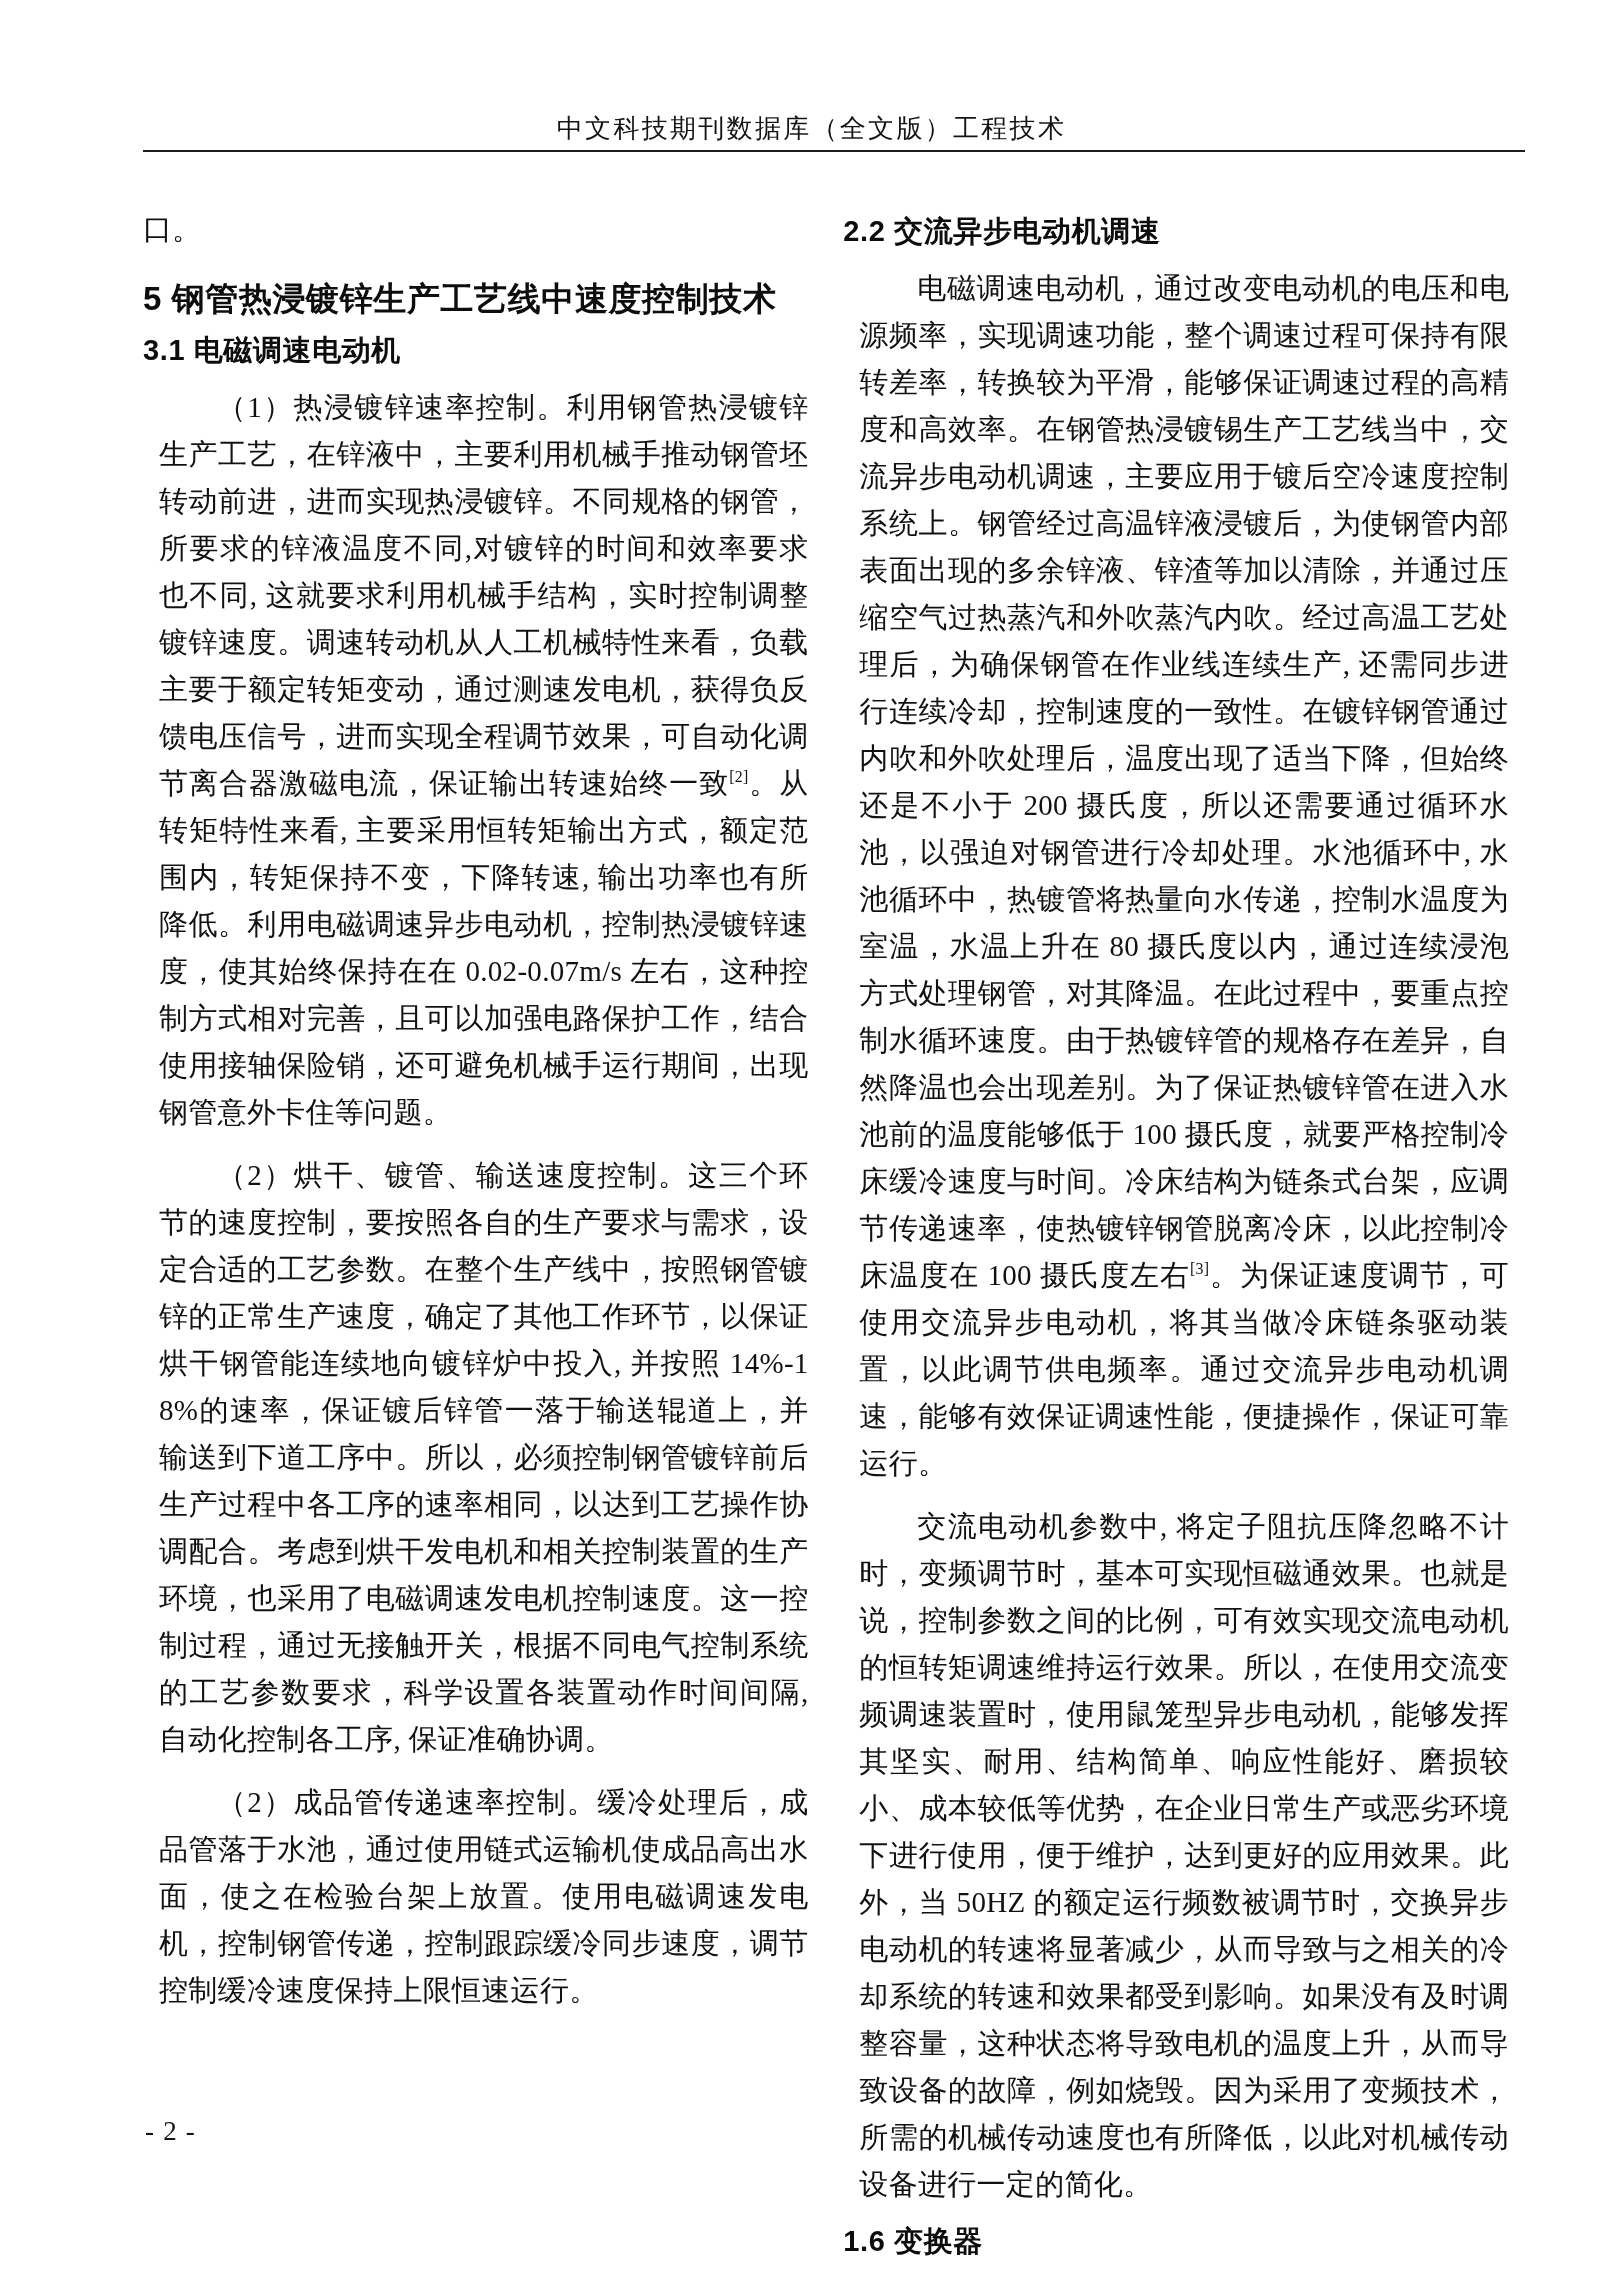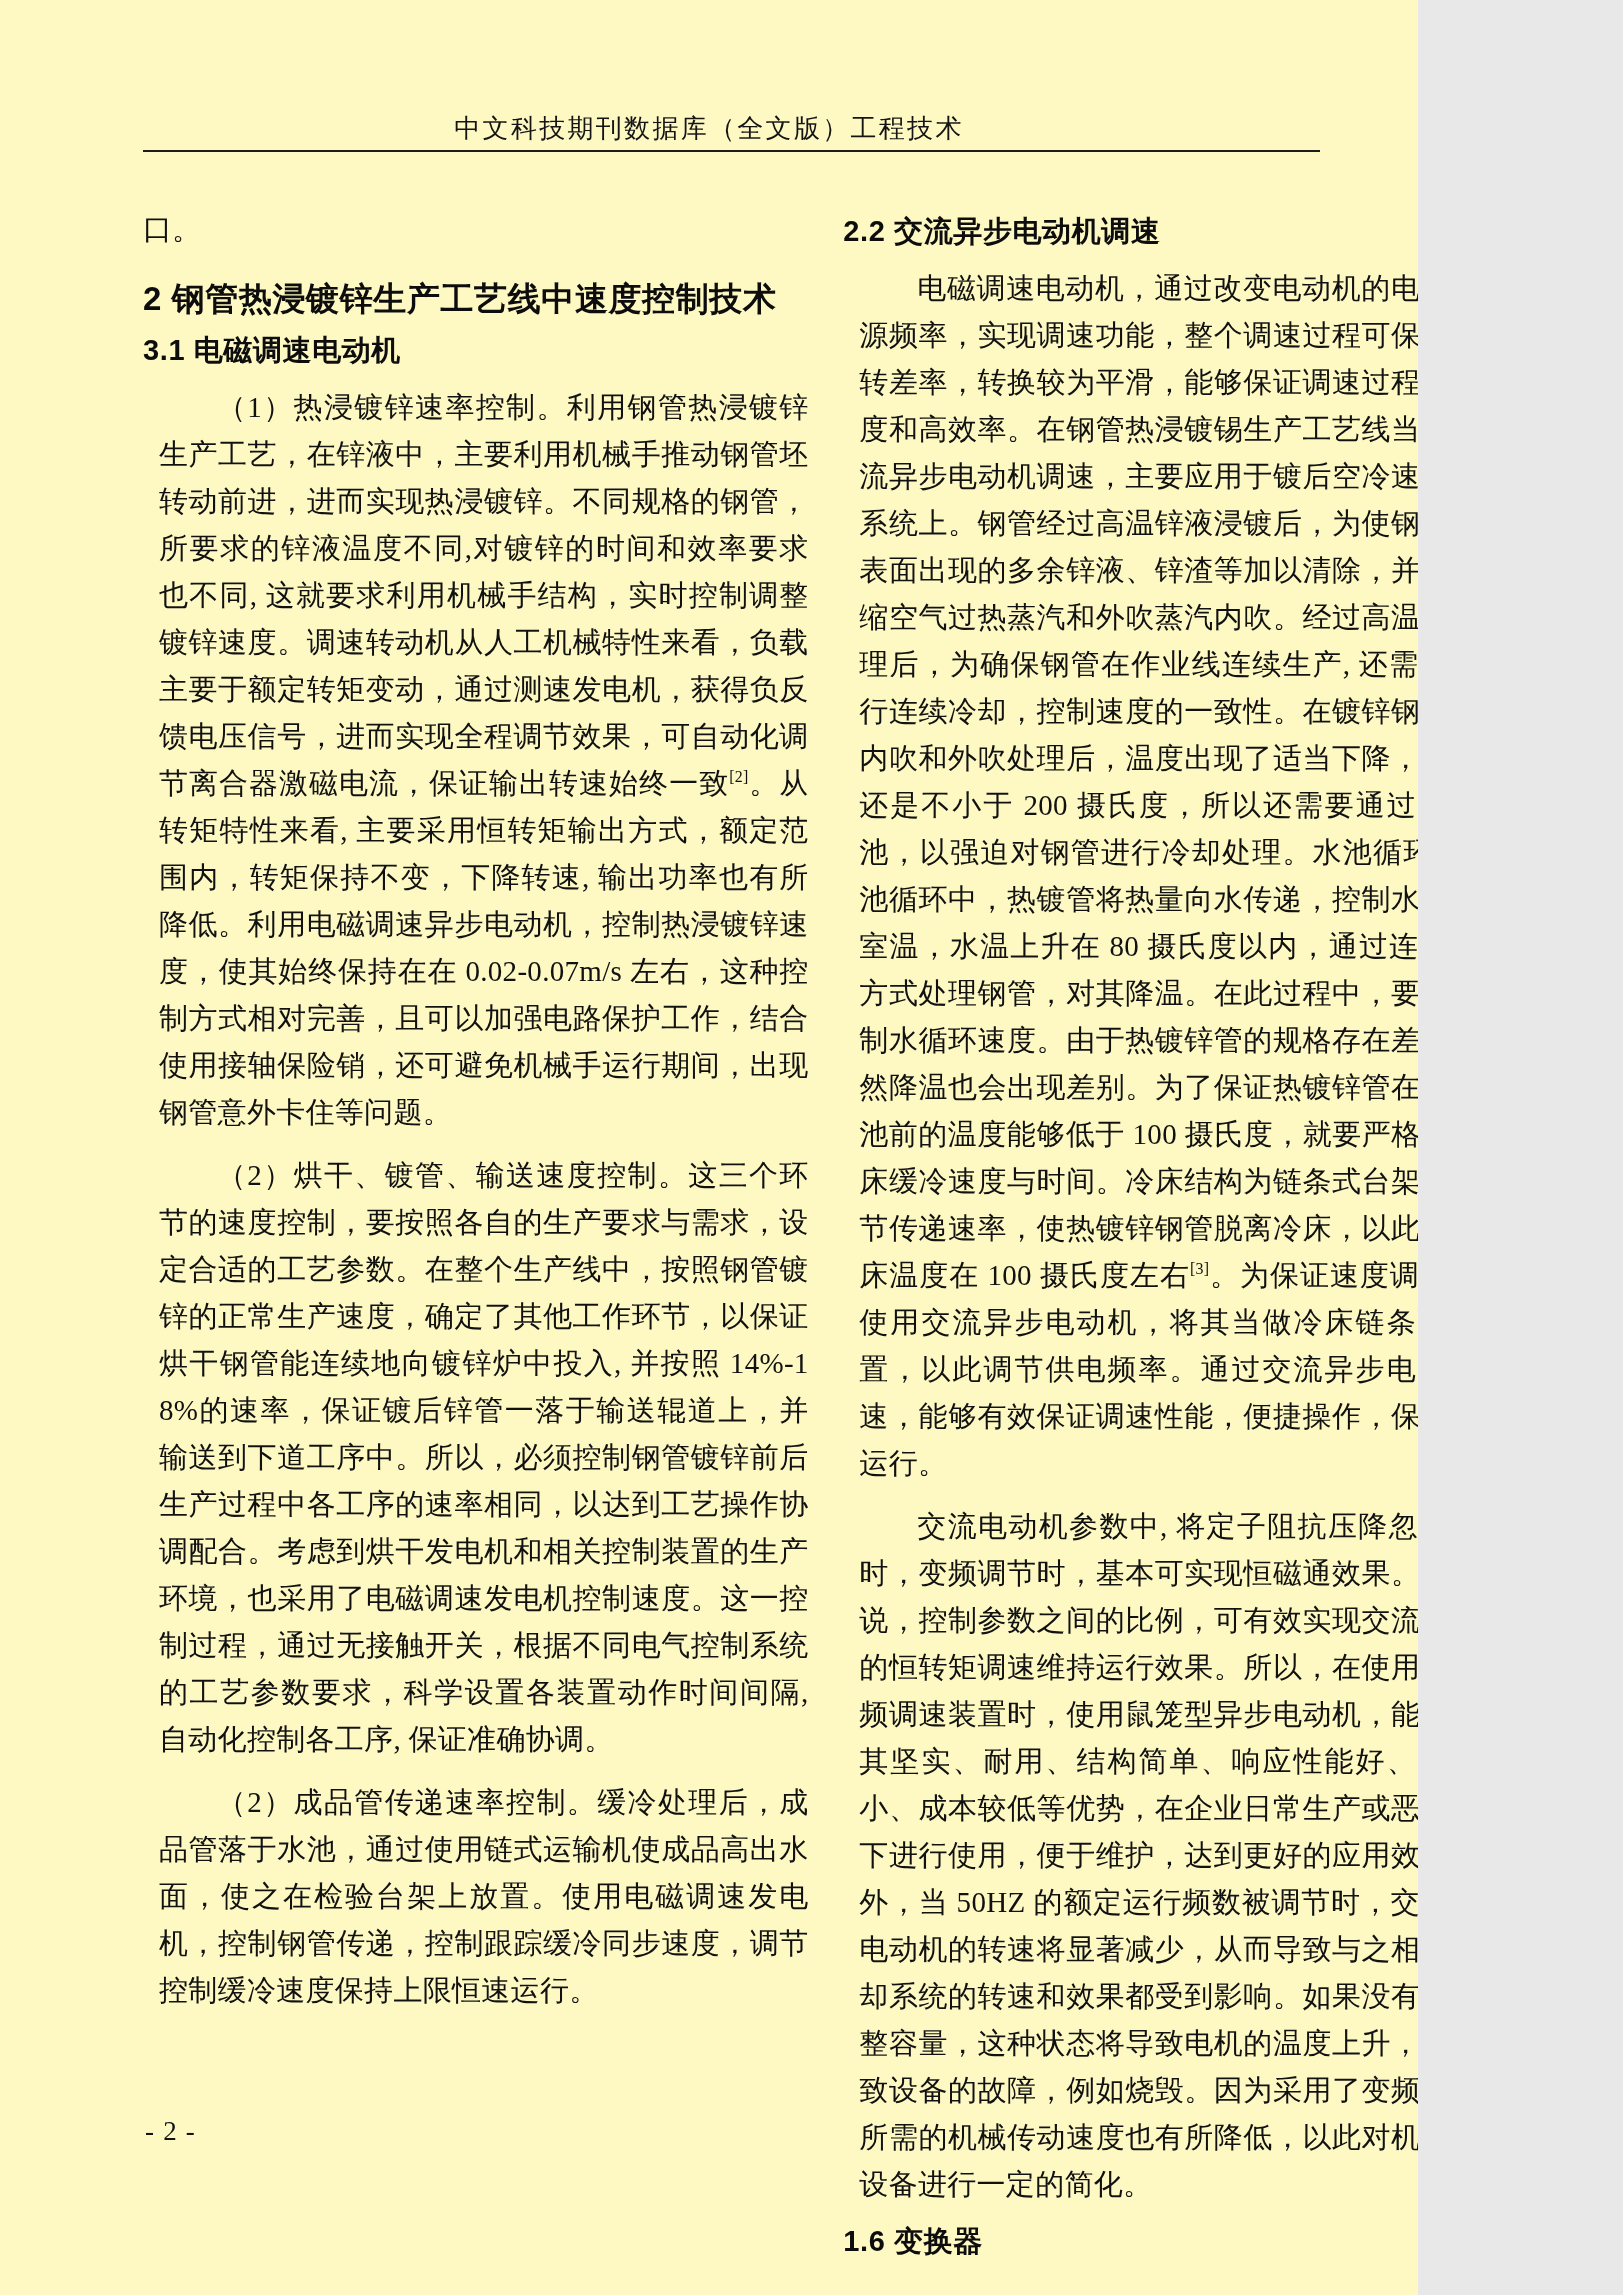--- a/index.html
+++ b/index.html
@@ -1,19 +1,19 @@
 <!DOCTYPE html>
 <html style="font-size:9.3px"><head>
 <meta charset="utf-8">
 <style>
   html,body{margin:0;padding:0;background:#e8e8e8;}
   .page{
     position:relative;
-    width:1418px;height:2295px;
-    background:#fef9c3;
+    width:1623px;height:2295px;
+    background:#ffffff;
     font-family:"Liberation Serif","DejaVu Serif",serif;
     color:#111111;
     overflow:hidden;
   }
   .header-title{
     position:absolute;top:111px;left:0;right:0;
     text-align:center;
     font-size:26px;
     letter-spacing:2.3px;
     color:#141414;
@@ -77,21 +77,21 @@
 
   <div class="header-title">中文科技期刊数据库（全文版）工程技术</div>
 
   <div class="header-rule"></div>
 
   <main class="columns">
 
     <section class="col">
       <p class="carry">口。</p>
 
-      <h2 class="sec">2 钢管热浸镀锌生产工艺线中速度控制技术</h2>
+      <h2 class="sec">5 钢管热浸镀锌生产工艺线中速度控制技术</h2>
 
       <h3 class="sec">3.1 电磁调速电动机</h3>
 
 
       <p class="body"><span>（1）热浸镀锌速率控制。利用钢管热浸镀锌生产工艺，在锌液中，主要利用机械手推动钢管坯转动前进，进而实现热浸镀锌。不同规格的钢管，所要求的锌液温度不同,对镀锌的时间和效率要求也不同, 这就要求利用机械手结构，实时控制调整镀锌速度。调速转动机从人工机械特性来看，负载主要于额定转矩变动，通过测速发电机，获得负反馈电压信号，进而实现全程调节效果，可自动化调节离合器激磁电流，保证输出转速始终一致</span><sup>[2]</sup><span>。从转矩特性来看, 主要采用恒转矩输出方式，额定范围内，转矩保持不变，下降转速, 输出功率也有所降低。利用电磁调速异步电动机，控制热浸镀锌速度，使其始终保持在在 0.02-0.07m/s 左右，这种控制方式相对完善，且可以加强电路保护工作，结合使用接轴保险销，还可避免机械手运行期间，出现钢管意外卡住等问题。</span></p>
 
       <p class="body">（2）烘干、镀管、输送速度控制。这三个环节的速度控制，要按照各自的生产要求与需求，设定合适的工艺参数。在整个生产线中，按照钢管镀锌的正常生产速度，确定了其他工作环节，以保证烘干钢管能连续地向镀锌炉中投入, 并按照 14%-18%的速率，保证镀后锌管一落于输送辊道上，并输送到下道工序中。所以，必须控制钢管镀锌前后生产过程中各工序的速率相同，以达到工艺操作协调配合。考虑到烘干发电机和相关控制装置的生产环境，也采用了电磁调速发电机控制速度。这一控制过程，通过无接触开关，根据不同电气控制系统的工艺参数要求，科学设置各装置动作时间间隔, 自动化控制各工序, 保证准确协调。</p>
 
       <p class="body">（2）成品管传递速率控制。缓冷处理后，成品管落于水池，通过使用链式运输机使成品高出水面，使之在检验台架上放置。使用电磁调速发电机，控制钢管传递，控制跟踪缓冷同步速度，调节控制缓冷速度保持上限恒速运行。</p>
     </section>

